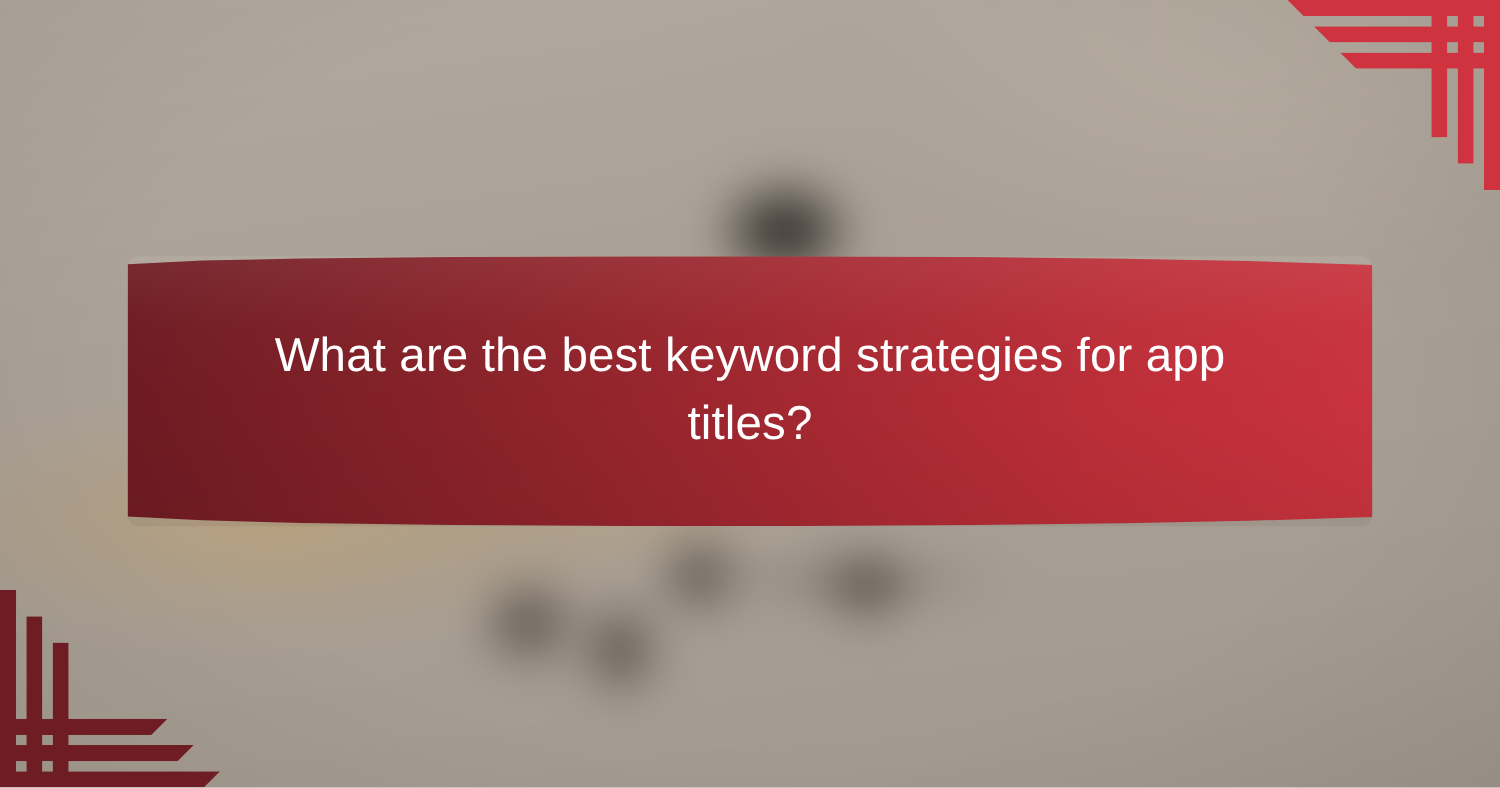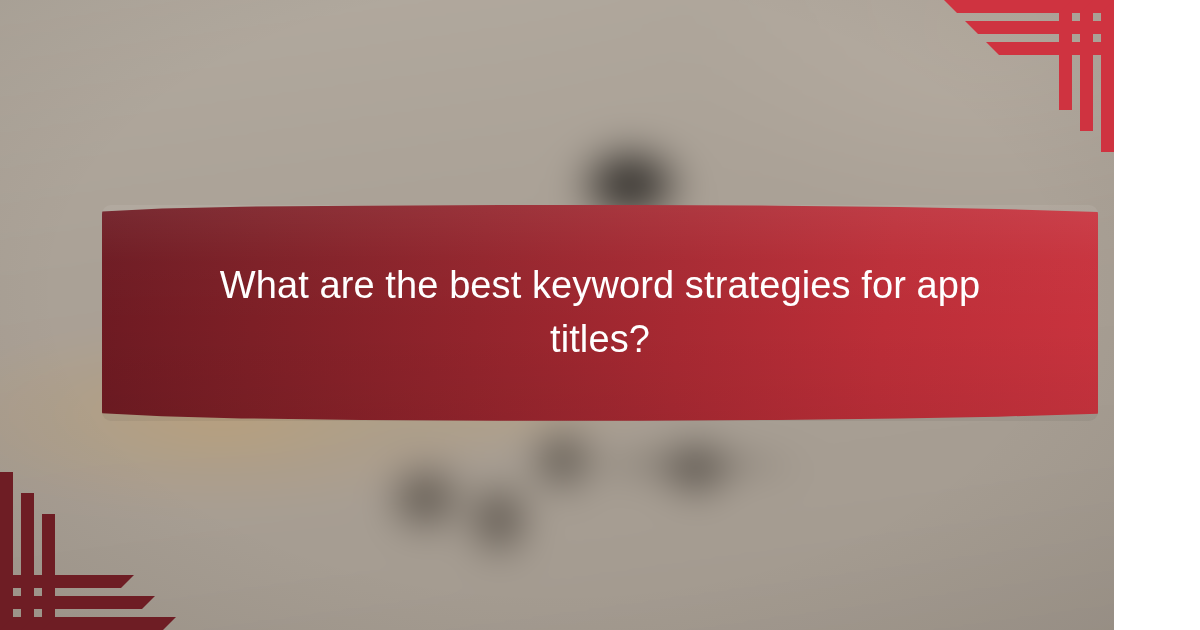--- a/index.html
+++ b/index.html
@@ -5,21 +5,21 @@
 <style>
   html, body {
     margin: 0;
     padding: 0;
     background: #ffffff;
   }
   * { box-sizing: border-box; }
 
   .canvas {
     position: relative;
-    width: 1114px;
+    width: 1200px;
     height: 630px;
     overflow: hidden;
     font-family: "Liberation Sans", "DejaVu Sans", sans-serif;
     background: #a9a096;
   }
 
   
   .bg-photo {
     position: absolute;
     inset: -60px;

